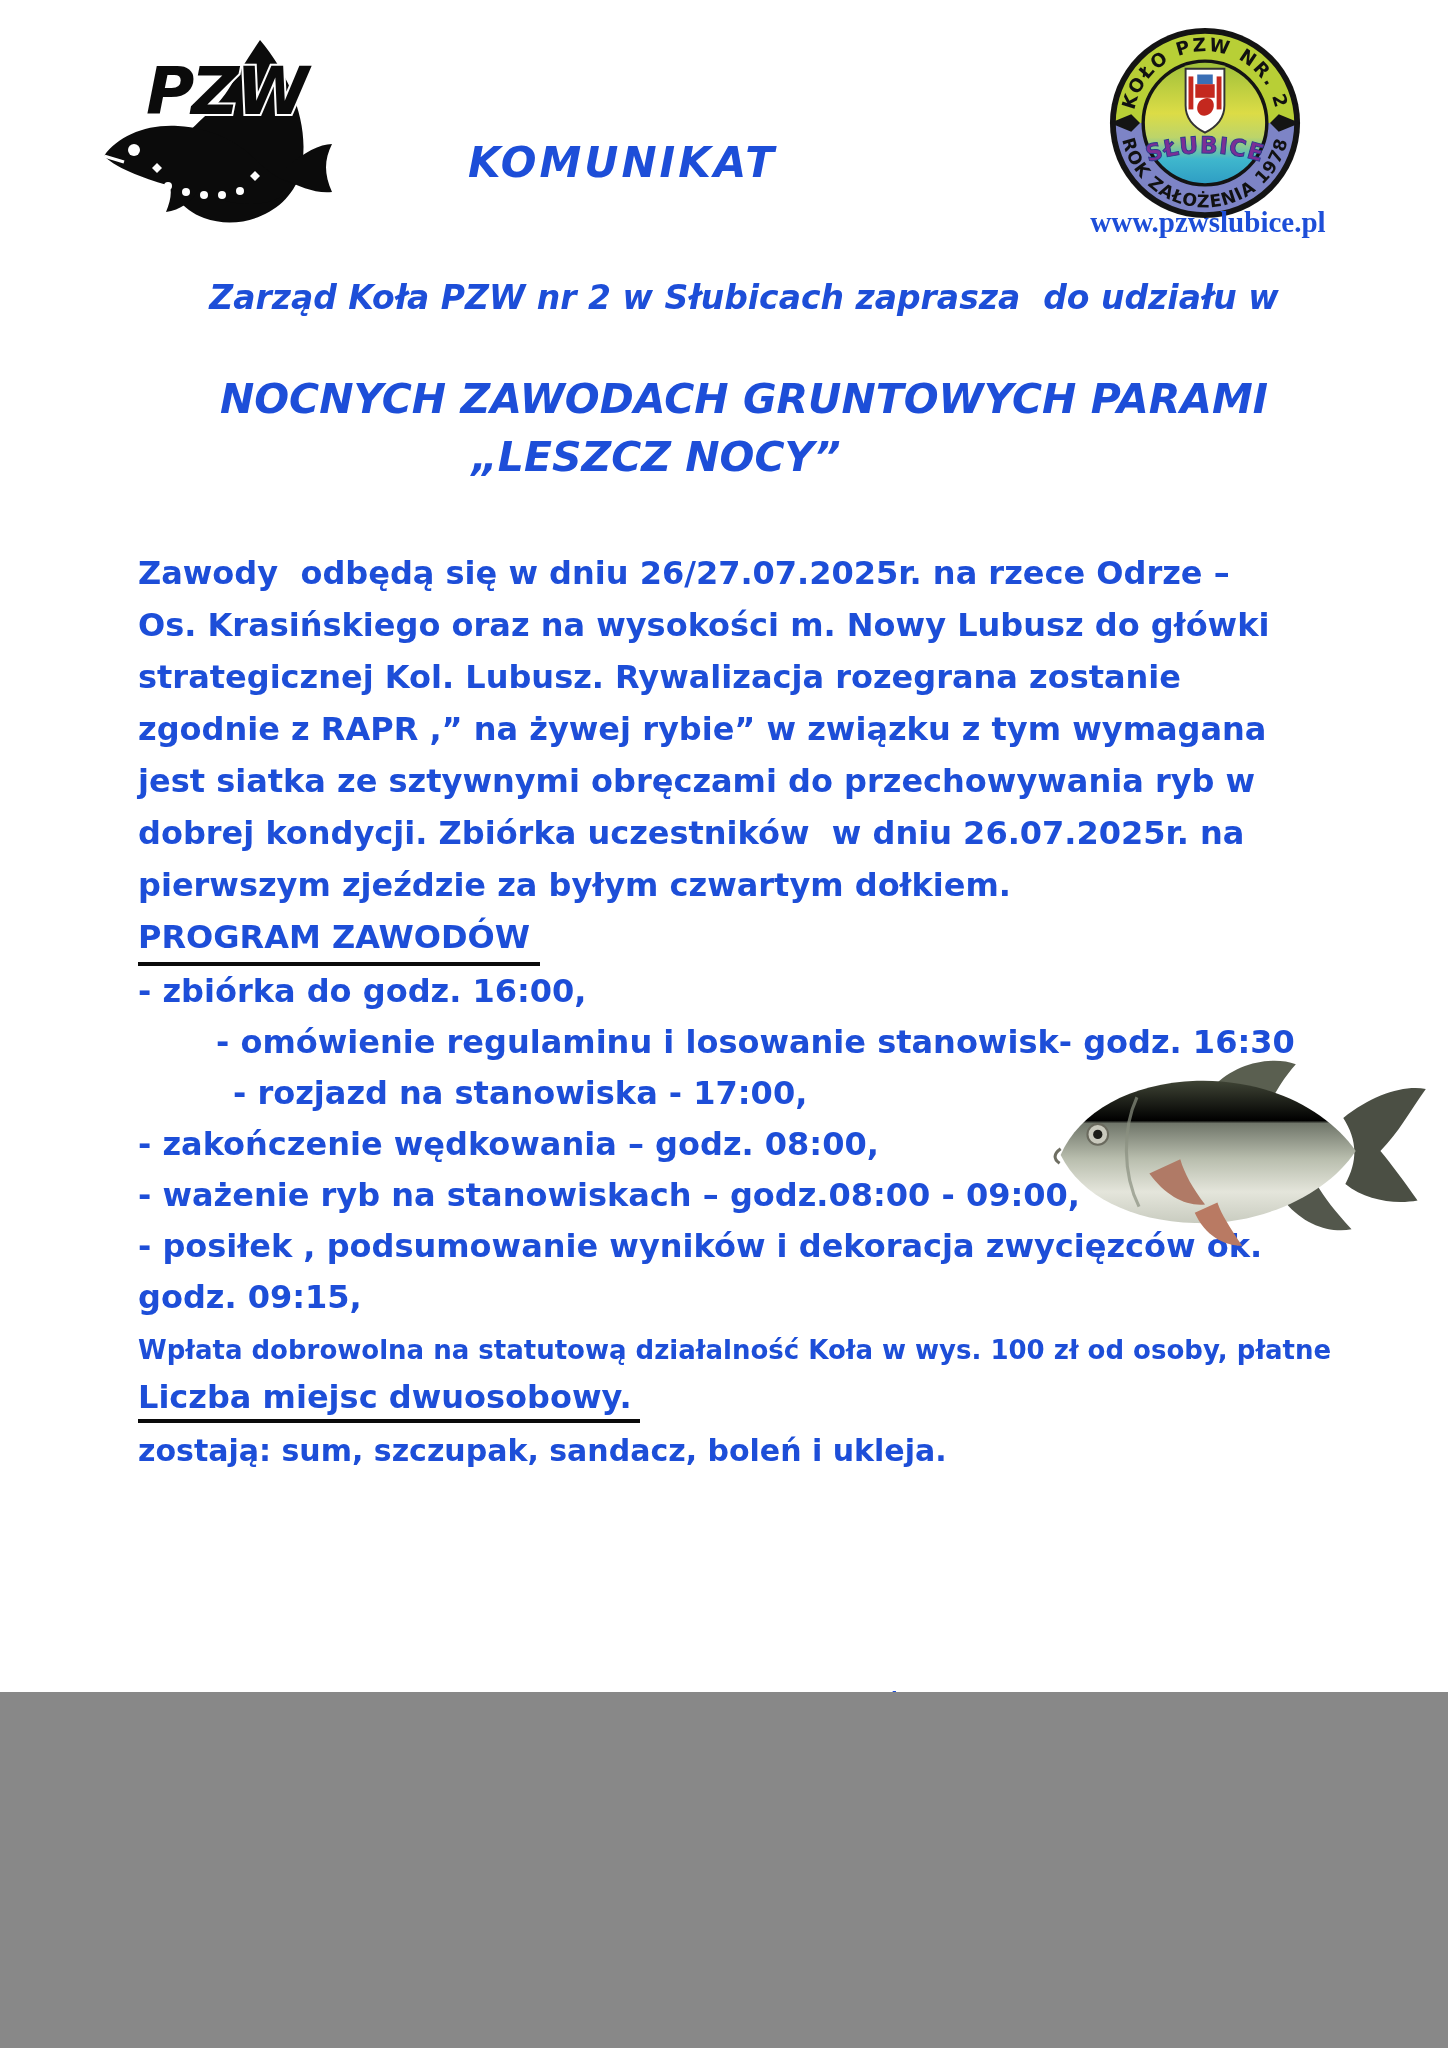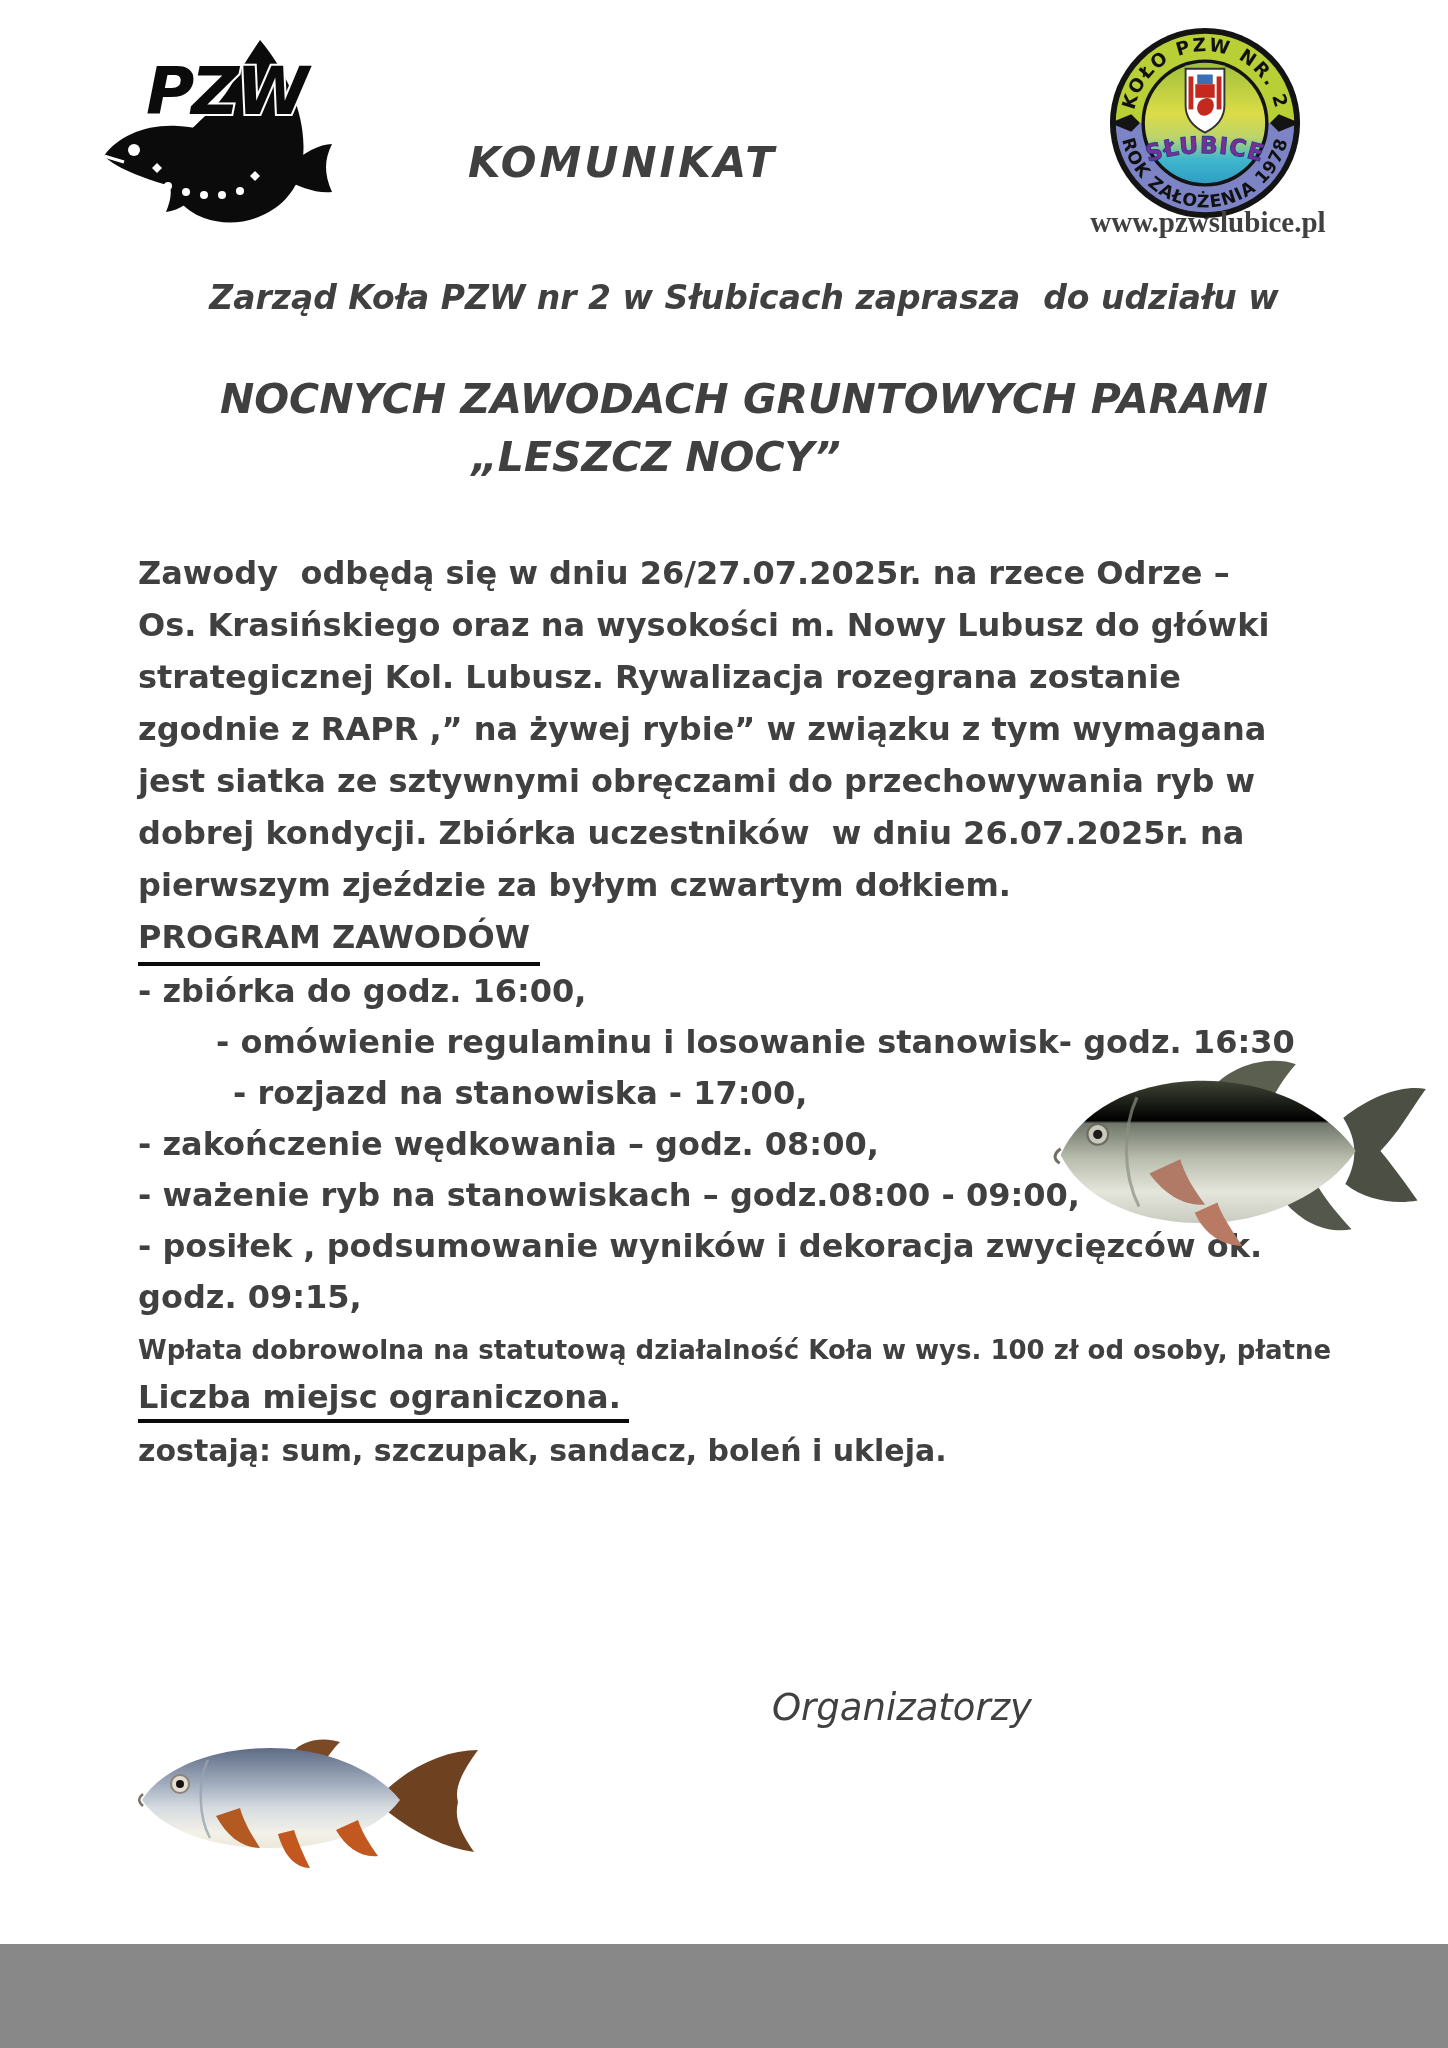--- a/index.html
+++ b/index.html
@@ -1,19 +1,19 @@
 <!DOCTYPE html>
 <html lang="pl"><head>
 <meta charset="utf-8">
 <style>
   html,body { margin:0; padding:0; background:#888; }
   .page {
-    position:relative; width:1448px; height:1944px; margin:0 auto;
+    position:relative; width:1448px; height:1692px; margin:0 auto;
     background:#ffffff; overflow:hidden;
-    font-family:"DejaVu Sans", sans-serif; color:#404040;
+    font-family:"DejaVu Sans", sans-serif; color:#1d4ed8;
   }
   
   .pzw-logo { position:absolute; left:94px; top:34px; width:244px; height:202px; }
   .komunikat {
     position:absolute; left:468px; top:138px;
     font-size:42px; font-weight:bold; font-style:italic; letter-spacing:3px;
   }
   .club-badge { position:absolute; left:1108px; top:26px; width:194px; height:194px; }
   .badge-url {
     position:absolute; left:1082px; top:206px; width:252px; text-align:center;
@@ -149,21 +149,21 @@
       <div class="line">- ważenie ryb na stanowiskach – godz.08:00 - 09:00,</div>
       <div class="line">- posiłek , podsumowanie wyników i dekoracja zwycięzców ok.</div>
       <div class="line">godz. 09:15,</div>
     </div>
 
     <div class="fee">
       <div class="line">Wpłata dobrowolna na statutową działalność Koła w wys. 100 zł od osoby, płatne</div>
     </div>
 
     <div>
-      <div class="capacity">Liczba miejsc ograniczona.</div>
+      <div class="capacity">Liczba miejsc dwuosobowy.</div>
     </div>
 
     <div class="rules">
       <div class="line">zostają: sum, szczupak, sandacz, boleń i ukleja.</div>
     </div>
   </div>
 
   <div class="signature">Organizatorzy</div>
 
   <svg class="bream-fish" viewBox="0 0 380 190" aria-hidden="true">

